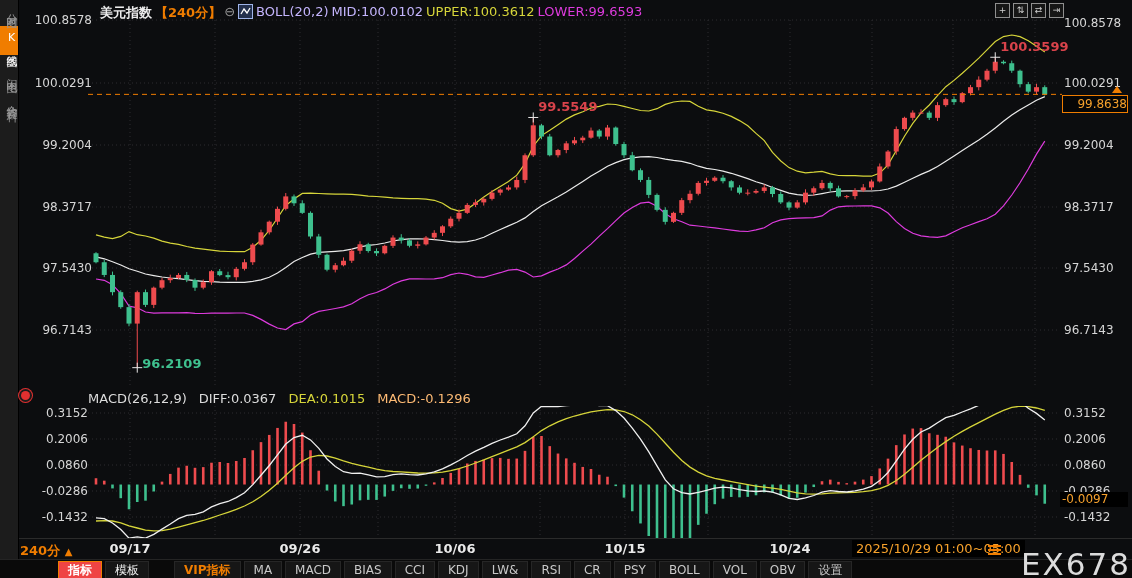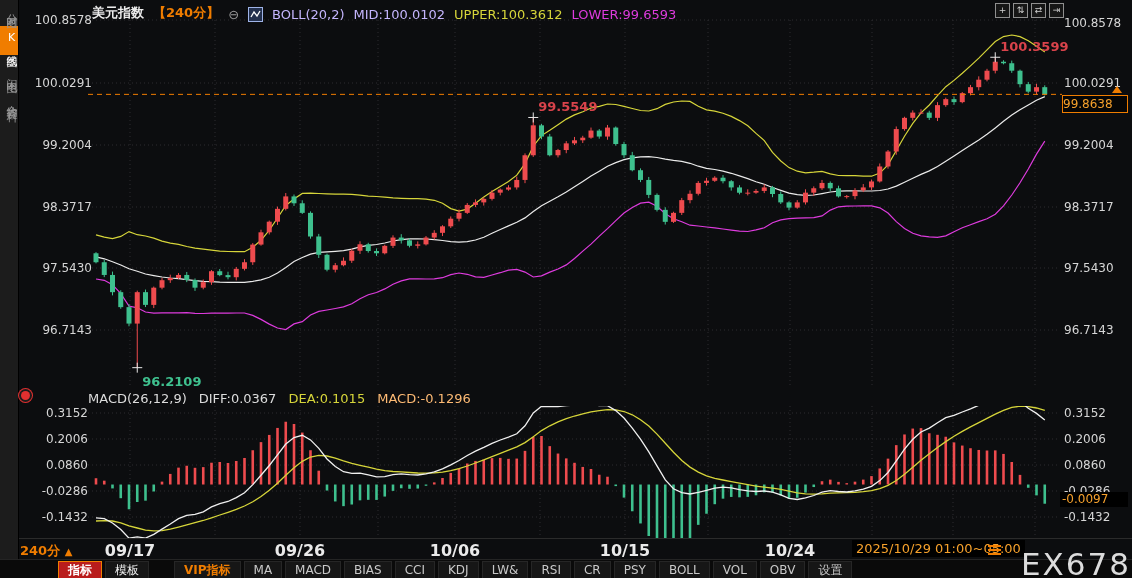--- a/index.html
+++ b/index.html
@@ -7,59 +7,59 @@
          font-family:"DejaVu Sans","Liberation Sans",sans-serif;color:#cfcfcf;}
   .abs{position:absolute;}
   svg#chart-svg{position:absolute;left:0;top:0;}
   
   .sidebar{position:absolute;left:0;top:0;width:18px;height:578px;background:#1c1c1c;border-right:1px solid #000;}
   .side-tab{width:18px;margin-bottom:10px;padding:5px 0;text-align:center;
             writing-mode:vertical-rl;text-orientation:upright;letter-spacing:2px;
             font-size:11px;color:#9a9a9a;cursor:pointer;margin-left:0;}
   .side-tab.active{background:#f07d00;color:#fff;}
   
-  .hdr{position:absolute;left:92px;top:4px;display:flex;gap:9px;align-items:flex-end;font-size:13px;white-space:nowrap;}
+  .hdr{position:absolute;left:100px;top:4px;display:flex;gap:3px;align-items:flex-start;font-size:13px;white-space:nowrap;}
   .hdr .sym{color:#ececec;font-weight:bold;}
   .hdr .per{color:#f07d00;font-weight:bold;}
   .hdr .minus{color:#9a9a9a;font-size:13px;}
   .hdr .w{color:#c4b5fd;}
   .hdr .yel{color:#d6d53a;}
   .hdr .mag{color:#dd3bdd;}
   .axis-lbl{position:absolute;font-size:12px;color:#d6d6d6;width:62px;}
   .axis-lbl.l{text-align:right;}
   .tr-icons{position:absolute;left:995px;top:3px;display:flex;gap:3px;}
   .tr-ic{width:13px;height:13px;border:1px solid #8f8f8f;color:#cfcfcf;font-size:9px;line-height:13px;
          text-align:center;background:#161616;cursor:pointer;}
   
   .ann{position:absolute;font-size:13px;font-weight:bold;white-space:nowrap;}
   .price-badge{position:absolute;left:1062px;width:64px;height:16px;border:1px solid #f07d00;background:#060606;
-               color:#f6a12c;font-size:12px;line-height:16px;text-align:left;}
+               color:#f6a12c;font-size:12px;line-height:16px;text-align:right;}
   .tri-up{position:absolute;width:0;height:0;border-left:5px solid transparent;border-right:5px solid transparent;
           border-bottom:7px solid #f07d00;}
   .macd-hdr{position:absolute;left:88px;top:391px;display:flex;gap:12px;font-size:13px;white-space:nowrap;}
   .macd-hdr .w{color:#dcdcdc;}
   .macd-hdr .yel{color:#d6d53a;}
   .macd-hdr .mag{color:#fdba74;}
   .star{position:absolute;left:21px;top:391px;width:9px;height:9px;border-radius:50%;
         background:#e03030;box-shadow:0 0 0 2px #1c1c1c,0 0 0 3px #e03030;}
   .macd-badge{position:absolute;left:1060px;width:66px;height:15px;background:#000;color:#f6a12c;
               font-size:12px;line-height:15px;text-align:left;padding-left:2px;}
   
   .tl-period{position:absolute;left:20px;top:542px;color:#f07d00;font-size:13px;font-weight:bold;cursor:pointer;}
-  .tl-date{position:absolute;top:541px;transform:translateX(-50%);color:#eaeaea;font-size:16px;font-weight:bold;}
+  .tl-date{position:absolute;top:541px;transform:translateX(-50%);color:#eaeaea;font-size:13px;font-weight:bold;}
   .tl-range{position:absolute;left:852px;top:540px;background:#000;color:#f6a12c;font-size:13px;
             padding:1px 4px;white-space:nowrap;}
   .burger{position:absolute;left:988px;top:545px;width:13px;cursor:pointer;}
   .burger div{height:2px;background:#f07d00;margin-bottom:2px;}
   
   .toolbar{position:absolute;left:0;right:0;top:559px;height:19px;background:#0a0a0a;border-top:1px solid #242424;
            display:flex;align-items:center;padding-left:58px;gap:3px;}
   .tb-item{font-size:12px;line-height:16px;padding:0 9px;background:#161616;color:#c9c9c9;
            border:1px solid #262626;cursor:pointer;white-space:nowrap;}
-  .tb-item.primary{background:#b91c1c;color:#fff;border-color:#f07d00;font-weight:bold;}
+  .tb-item.primary{background:#ef4444;color:#fff;border-color:#f07d00;font-weight:bold;}
   .tb-item.plain{color:#efefef;}
   .tb-item.vip{color:#f07d00;font-weight:bold;margin-left:22px;}
   .watermark{position:absolute;right:1px;bottom:-4px;font-size:31px;letter-spacing:2px;color:#dcdcdc;
              font-weight:500;z-index:9;}
 </style>
 </head>
 <body>
 
 <div class="stage">
   <svg id="chart-svg" width="1132" height="578">
@@ -528,21 +528,21 @@
     </div>
   <div id="macd-right-axis">
       <div class="axis-lbl" style="left: 1064px; top: 406px;">0.3152</div>
       <div class="axis-lbl" style="left: 1064px; top: 432px;">0.2006</div>
       <div class="axis-lbl" style="left: 1064px; top: 458px;">0.0860</div>
       <div class="axis-lbl" style="left: 1064px; top: 484px;">-0.0286</div>
       <div class="axis-lbl" style="left: 1064px; top: 510px;">-0.1432</div>
     </div>
 
   <div id="annotations">
-      <div class="ann" style="color: rgb(63, 193, 143); left: 142.25px; top: 374px;">96.2109</div>
+      <div class="ann" style="color: rgb(63, 193, 143); left: 142.25px; top: 356px;">96.2109</div>
       <div class="ann" style="color: rgb(217, 67, 75); left: 538.25px; top: 99.4777px;">99.5549</div>
       <div class="ann" style="color: rgb(217, 67, 75); left: 1000.25px; top: 39.2509px;">100.3599</div>
     </div>
 
   <div class="tri-up" id="price-tri" style="left: 1112px; top: 86.3671px;"></div>
   <div class="price-badge" id="price-badge" style="top: 95.3671px;">99.8638</div>
 
   <div class="star"></div>
   <div class="macd-hdr">
     <span class="w">MACD(26,12,9)</span>

